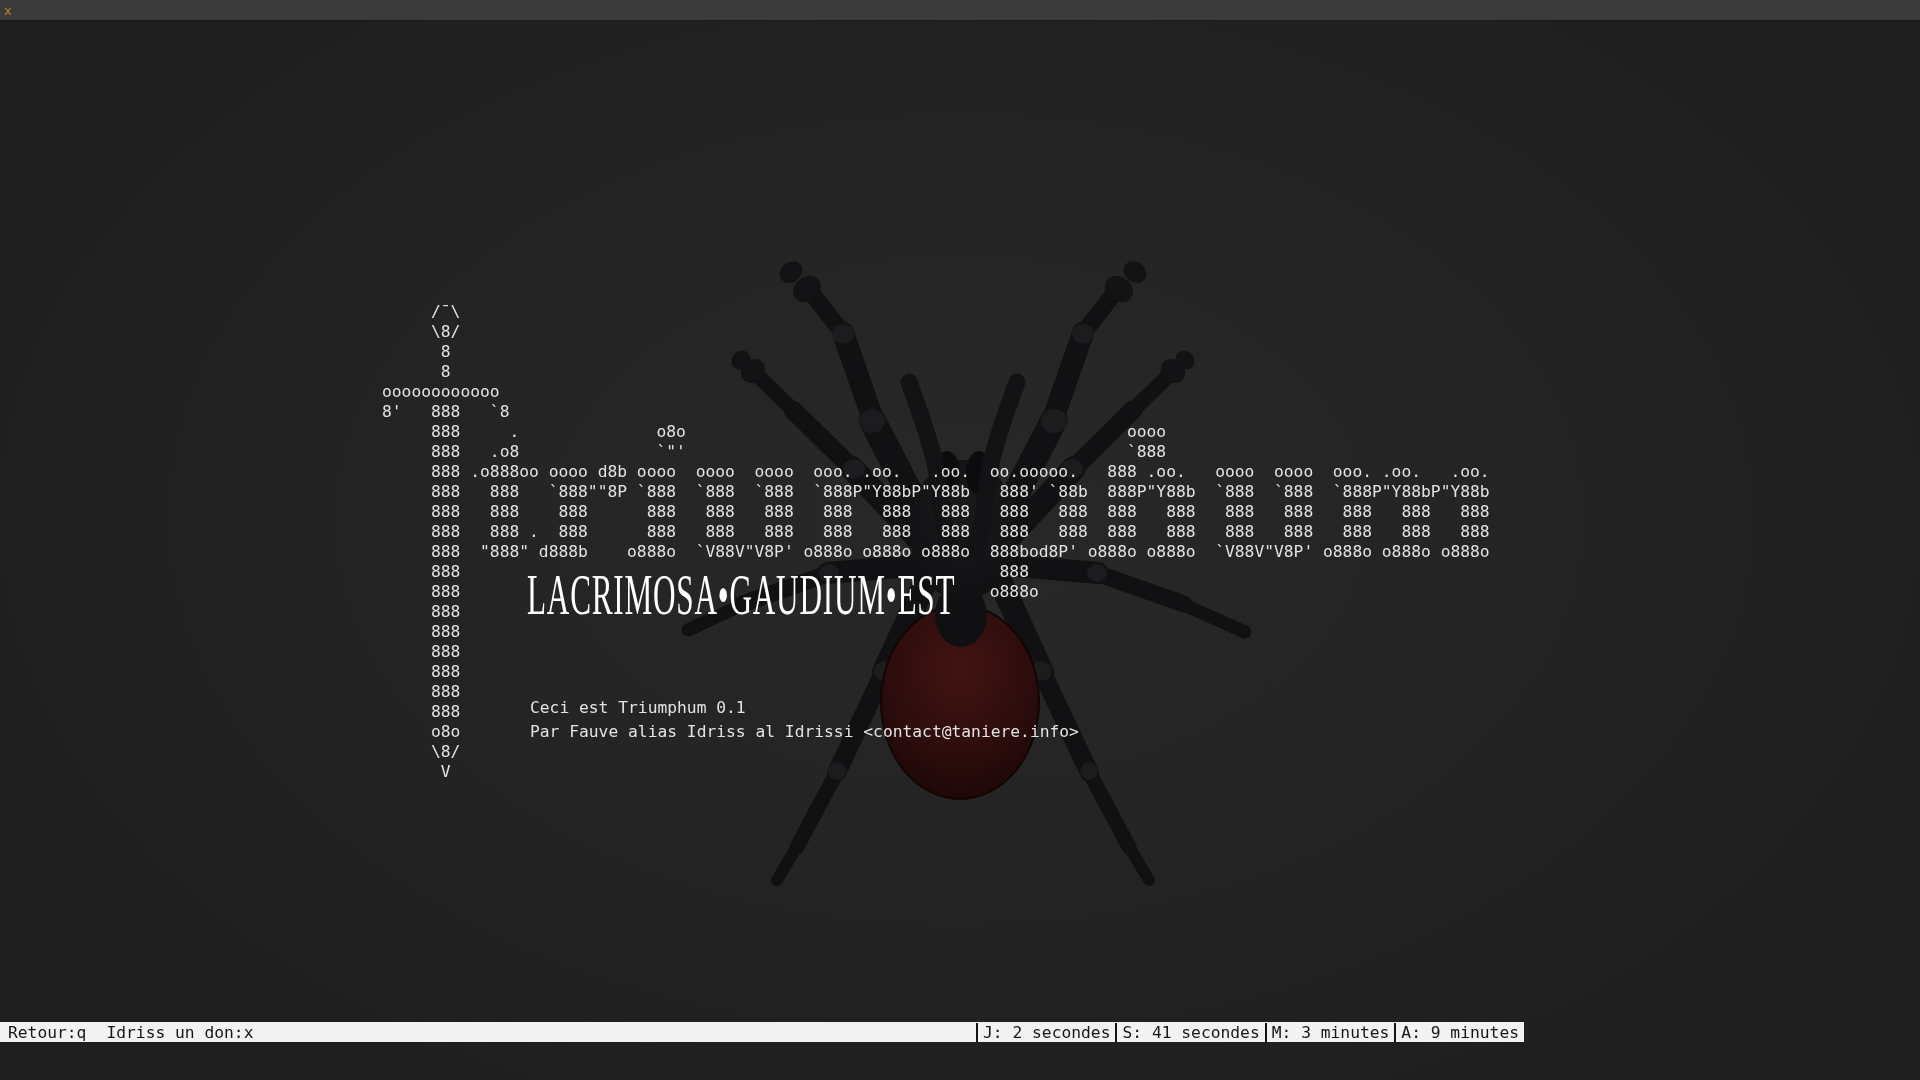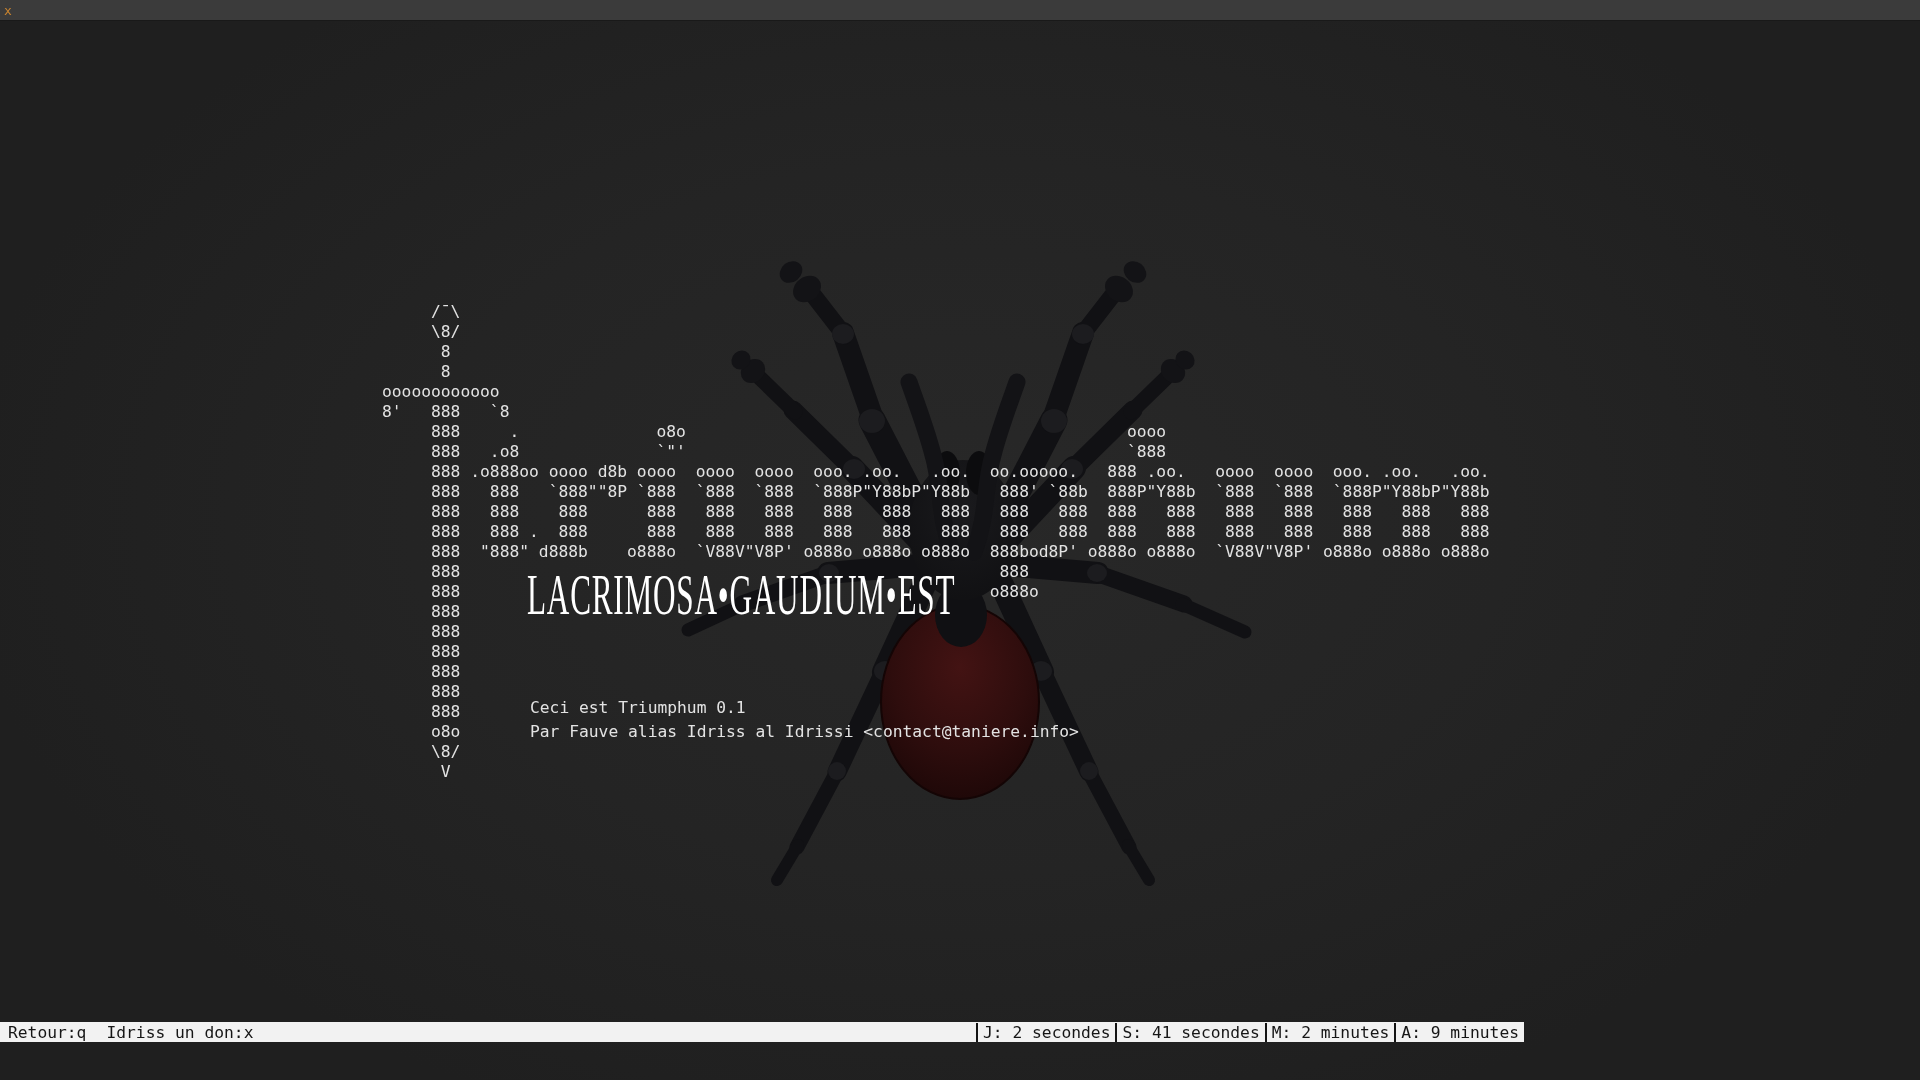--- a/index.html
+++ b/index.html
@@ -156,16 +156,16 @@
      \8/
       V</pre>
 
   <div class="wordmark">LACRIMOSA•GAUDIUM•EST</div>
 
   <div class="info" id="info1">Ceci est Triumphum 0.1</div>
   <div class="info" id="info3">Par Fauve alias Idriss al Idrissi &lt;contact@taniere.info&gt;</div>
 
   <footer class="statusbar">
     <div class="status-left"><span>Retour:q</span><span>Idriss un don:x</span></div>
-    <div class="status-right"><span class="seg">J: 2 secondes</span><span class="seg">S: 41 secondes</span><span class="seg">M: 2 minutes</span><span class="seg">A: 9 minutes</span></div>
+    <div class="status-right"><span class="seg">J: 2 secondes</span><span class="seg">S: 41 secondes</span><span class="seg">M: 3 minutes</span><span class="seg">A: 9 minutes</span></div>
   </footer>
 
 </div>
 
 </body></html>

